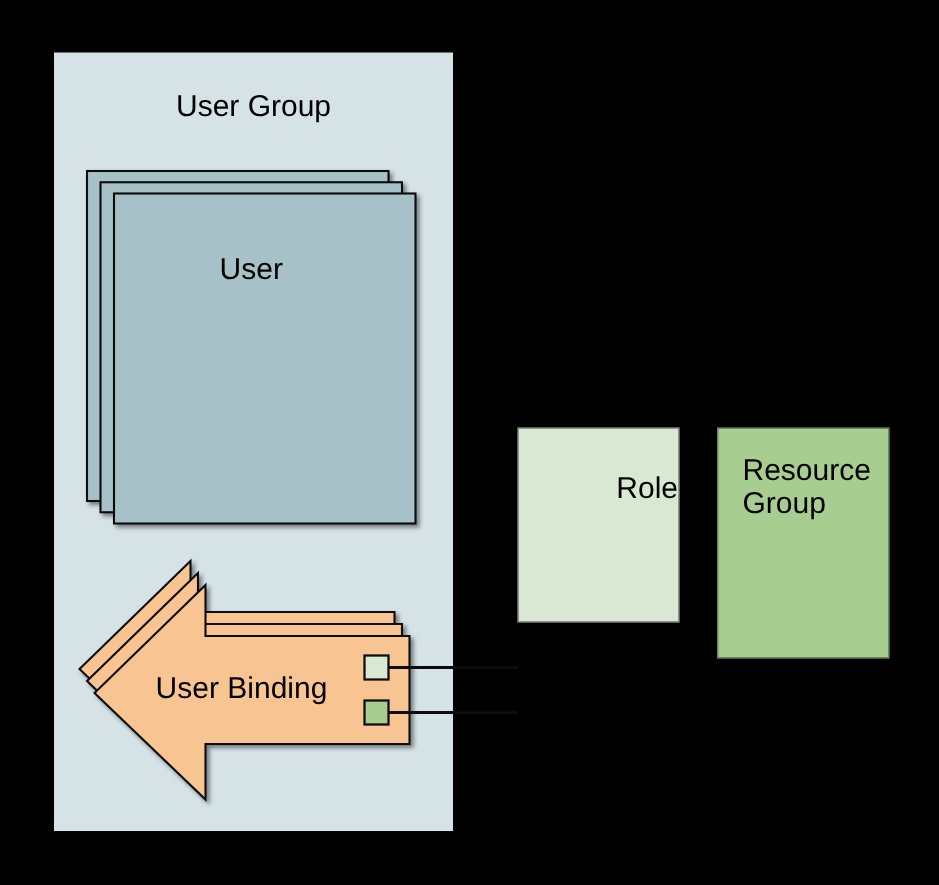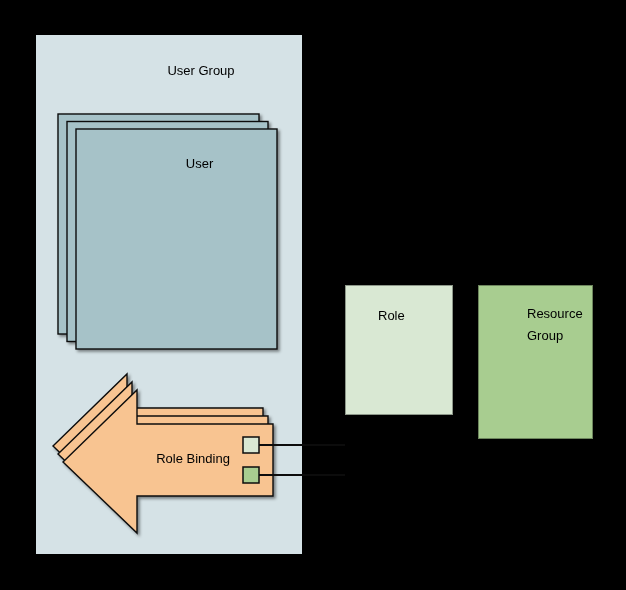--- a/index.html
+++ b/index.html
@@ -16,36 +16,35 @@
     left:36px;top:35px;width:266px;height:519px;
     background:var(--group-fill,#d5e2e6);
   }
   .shapes{
     position:absolute;left:0;top:0;width:626px;height:590px;
     pointer-events:none;
   }
   .shadowed{filter:drop-shadow(2px 2.5px 1.5px rgba(0,0,0,0.45));}
   .label{
     position:absolute;
-    font-size:13px;
+    font-size:20px;
     line-height:22px;
     white-space:pre-line;
-    padding-left:32px;
   }
   .lbl-user-group{left:36px;top:60px;width:266px;text-align:center;}
-  .lbl-user{left:58px;top:153px;width:219px;text-align:center;}
+  .lbl-user{left:58px;top:169px;width:219px;text-align:center;}
   .lbl-role-binding{left:63px;top:448px;width:196px;text-align:center;}
   .role-box{
     position:absolute;
     left:345px;top:285px;width:108px;height:130px;
     background:var(--role-fill,#d9e8d3);
     border:1px solid rgba(0,0,0,0.35);
     box-sizing:border-box;
   }
-  .role-box .label{position:static;display:block;margin-top:19px;text-align:left;}
+  .role-box .label{position:static;display:block;margin-top:29px;text-align:right;}
   .resource-box{
     position:absolute;
     left:478px;top:285px;width:115px;height:154px;
     background:var(--resource-fill,#a8cd90);
     border:1px solid rgba(0,0,0,0.35);
     box-sizing:border-box;
   }
   .resource-box .label{position:static;display:block;margin:17px 0 0 16px;width:84px;text-align:left;}
 </style>
 </head>
@@ -75,21 +74,21 @@
     </g>
 
     <rect x="243" y="437" width="16" height="16" fill="var(--chip-role-fill)" stroke="var(--stroke)" stroke-width="1.5"></rect>
     <rect x="243" y="467" width="16" height="16" fill="var(--chip-resource-fill)" stroke="var(--stroke)" stroke-width="1.5"></rect>
   </svg>
 
   <div class="label lbl-user-group">User Group</div>
 
   <div class="label lbl-user">User</div>
 
-  <div class="label lbl-role-binding">Role Binding</div>
+  <div class="label lbl-role-binding">User Binding</div>
 
   <div class="role-box">
     <span class="label">Role</span>
   </div>
 
   <div class="resource-box">
     <span class="label">Resource Group</span>
   </div>
 
 </div>

